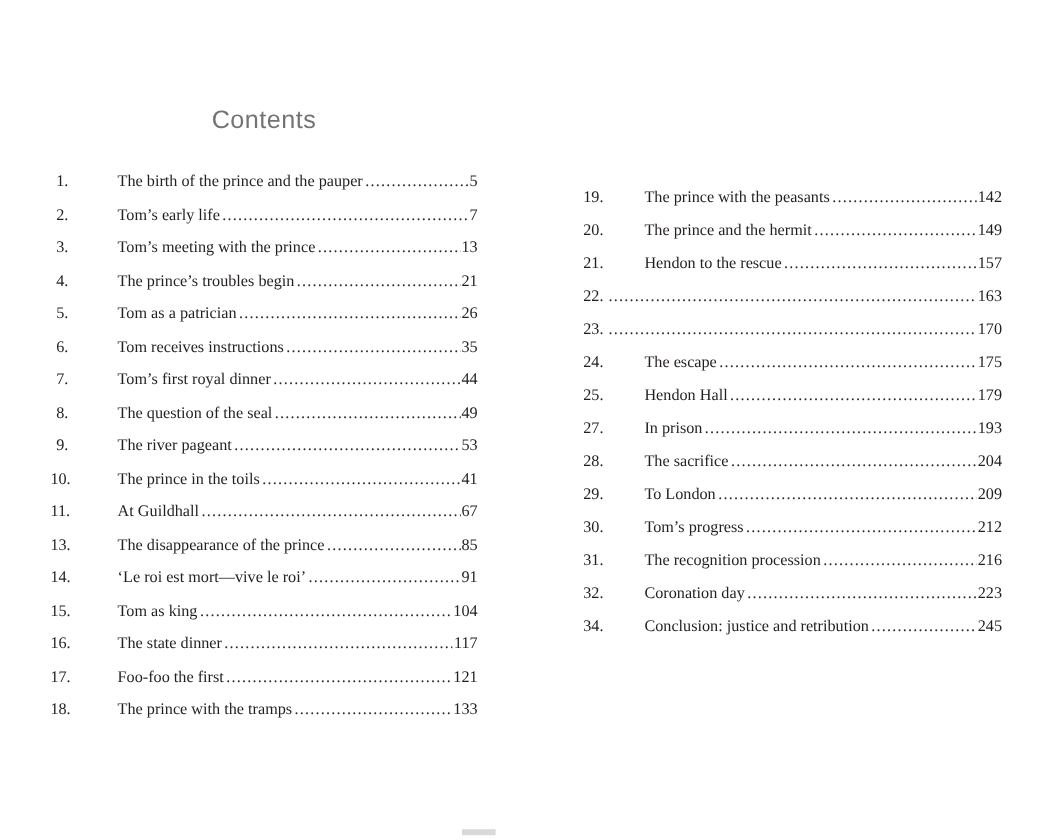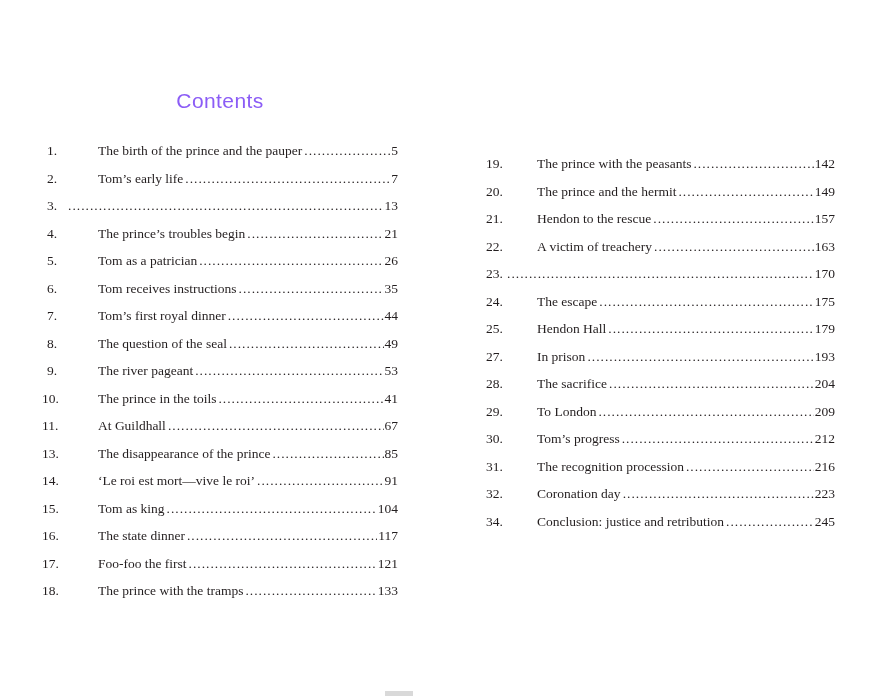--- a/index.html
+++ b/index.html
@@ -16,21 +16,21 @@
   .contents-heading {
     position: absolute;
     left: 42px;
     top: 86px;
     width: 356px;
     text-align: center;
     font-family: "Liberation Sans", sans-serif;
     font-weight: 400;
     font-size: 21px;
     letter-spacing: 0.4px;
-    color: #8b5cf6;
+    color: #737373;
     line-height: 30px;
   }
   .toc-col {
     position: absolute;
     display: block;
   }
   .toc-col-left  { left: 42px;  top: 137px; width: 356px; }
   .toc-col-right { left: 486px; top: 150px; width: 349px; }
   .toc-row {
     display: flex;
@@ -86,20 +86,21 @@
 
       <div class="toc-row">
         <span class="toc-num">2.</span>
         <span class="toc-title">Tom’s early life</span>
         <span class="dot-leader"></span>
         <span class="toc-page">7</span>
       </div>
 
       <div class="toc-row">
         <span class="toc-num">3.</span>
+        <span class="toc-title">Tom’s meeting with the prince</span>
         <span class="dot-leader"></span>
         <span class="toc-page">13</span>
       </div>
 
       <div class="toc-row">
         <span class="toc-num">4.</span>
         <span class="toc-title">The prince’s troubles begin</span>
         <span class="dot-leader"></span>
         <span class="toc-page">21</span>
       </div>
@@ -215,21 +216,20 @@
 
       <div class="toc-row">
         <span class="toc-num">21.</span>
         <span class="toc-title">Hendon to the rescue</span>
         <span class="dot-leader"></span>
         <span class="toc-page">157</span>
       </div>
 
       <div class="toc-row">
         <span class="toc-num">22.</span>
-        <span class="toc-title">A victim of treachery</span>
         <span class="dot-leader"></span>
         <span class="toc-page">163</span>
       </div>
 
       <div class="toc-row">
         <span class="toc-num">23.</span>
         <span class="dot-leader"></span>
         <span class="toc-page">170</span>
       </div>
 

